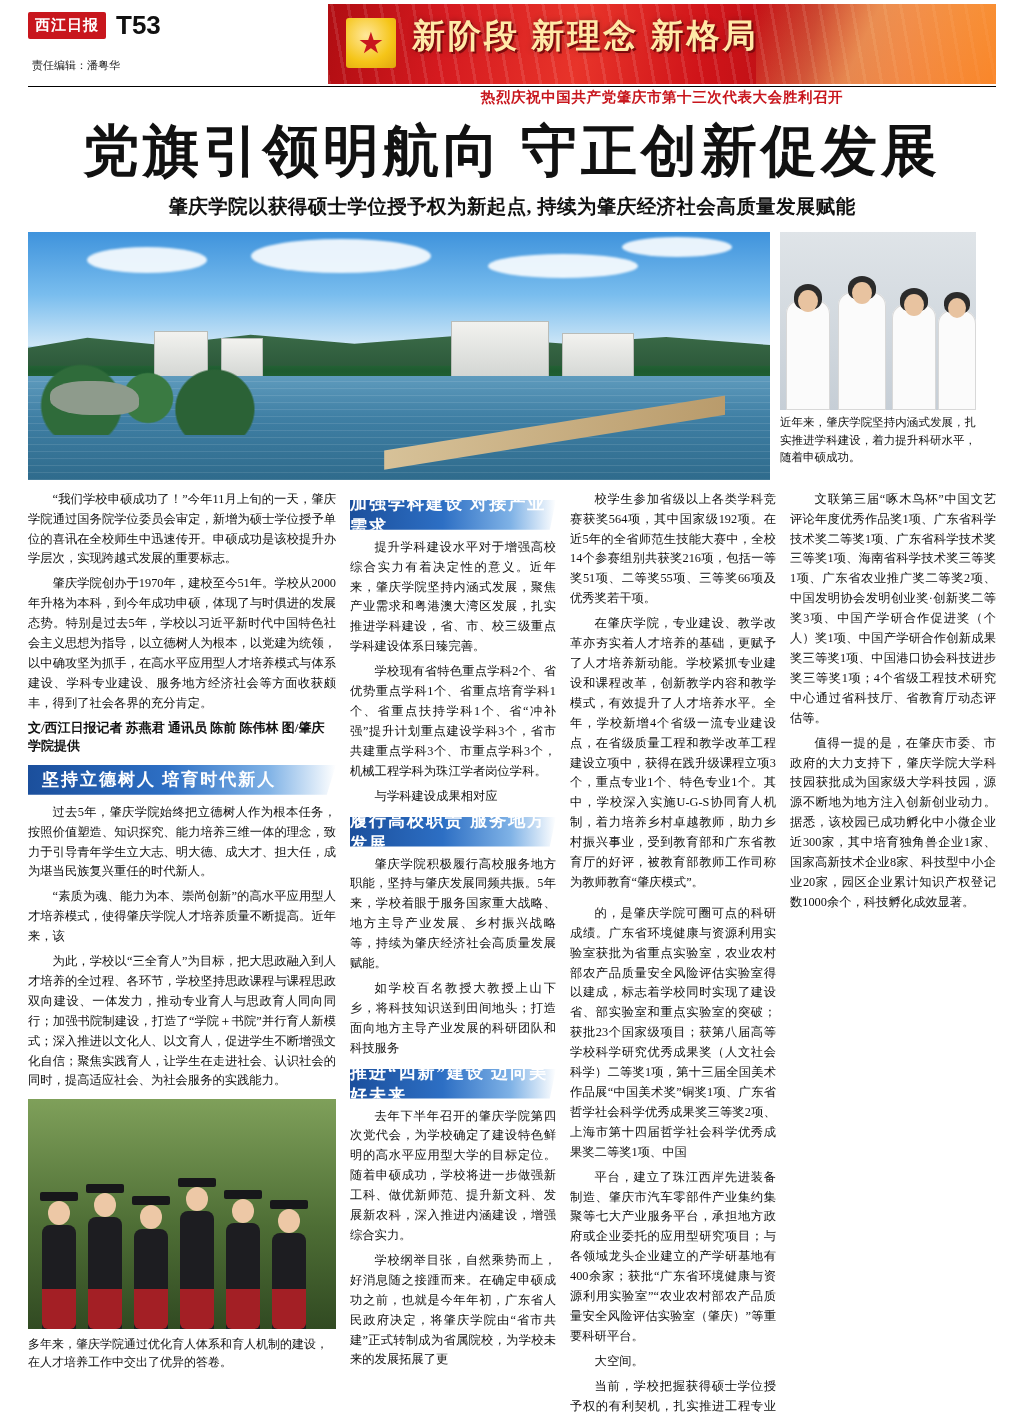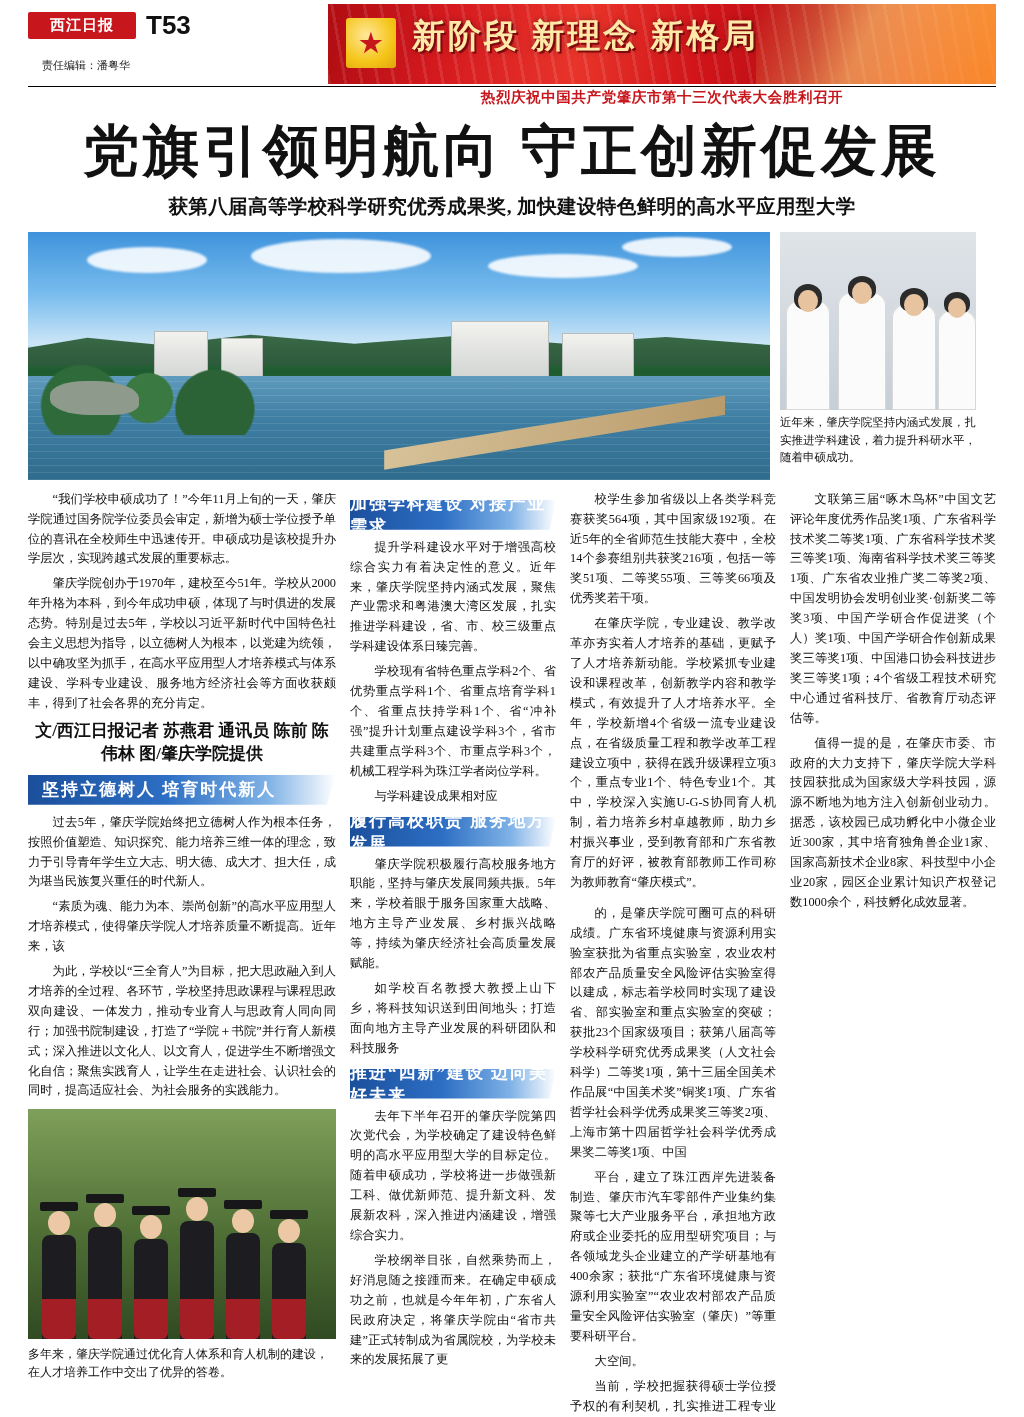--- a/index.html
+++ b/index.html
@@ -11,26 +11,26 @@
     position:relative;
     overflow:hidden;
   }
   .page{position:relative;width:1024px;height:1417px;box-sizing:border-box;padding:0 28px;}
 
   
   .masthead{position:relative;height:104px;display:flex;align-items:flex-start;}
   .logo-block{display:flex;align-items:center;gap:10px;padding-top:10px;}
   .logo{
     background:#c8161d;color:#fff;font-family:"Liberation Serif",serif;
-    font-size:15px;font-weight:bold;letter-spacing:1px;padding:4px 22px;border-radius:2px;
+    font-size:15px;font-weight:bold;letter-spacing:1px;padding:4px 7px;border-radius:2px;
     white-space:nowrap;
   }
   .pageno{font-size:26px;font-weight:bold;letter-spacing:0;font-family:"Liberation Sans",sans-serif;}
   .editor-line{
-    position:absolute;left:14px;top:58px;font-size:11px;color:#222;
+    position:absolute;left:4px;top:58px;font-size:11px;color:#222;
     font-family:"Liberation Sans",sans-serif;
   }
   .masthead-rule{position:absolute;left:0;right:0;top:86px;height:1px;background:#000;}
   .banner{
     position:absolute;left:300px;right:0;top:4px;height:80px;
     background:
       linear-gradient(100deg,#b00d12 0%,#d51a1f 18%,#e8342a 38%,#d01419 56%,#b80f14 72%,#e0542b 86%,#f0a02a 100%);
     overflow:hidden;
   }
   .banner:after{
@@ -105,21 +105,21 @@
   .caption-main{margin-top:6px;font-size:12px;}
   .caption-side{font-size:11.5px;line-height:1.55;text-align:justify;}
 
   
   .cols{display:flex;gap:14px;margin-top:10px;}
   .col{width:308px;}
   .col p{
     font-size:12.3px;line-height:1.62;text-align:justify;margin:0 0 5px 0;
     text-indent:2em;
   }
-  .byline{font-size:17px;font-weight:bold;text-align:center;margin-top:4px;}
+  .byline{font-size:13px;font-weight:bold;text-align:left;margin-top:4px;}
   .sec-head{
     margin:10px 0 8px 0;height:30px;position:relative;display:flex;align-items:center;justify-content:center;
     background:linear-gradient(90deg,#1b4f9c 0%,#2d6fc4 45%,#7fb2e6 78%,rgba(255,255,255,0) 100%);
     color:#fff;font-size:17px;font-weight:bold;letter-spacing:2px;
     clip-path:polygon(0 0,100% 0,97% 100%,0 100%);
   }
   .sec-head.left{justify-content:flex-start;padding-left:14px;}
 
   
   .photo-bottom{
@@ -149,21 +149,21 @@
 
     <div class="banner">
       <div class="banner-rays"></div>
       <div class="banner-emblem">★</div>
       <div class="banner-title">新阶段 新理念 新格局</div>
     </div>
     <div class="banner-sub">热烈庆祝中国共产党肇庆市第十三次代表大会胜利召开</div>
   </div>
 
   <div class="headline">党旗引领明航向  守正创新促发展</div>
-  <div class="subhead">获第八届高等学校科学研究优秀成果奖, 加快建设特色鲜明的高水平应用型大学</div>
+  <div class="subhead">肇庆学院以获得硕士学位授予权为新起点, 持续为肇庆经济社会高质量发展赋能</div>
 
   <div class="photo-row">
     <div>
       <div class="photo-main">
         <div class="sky"></div>
         <div class="cloud" style="left:8%;top:6%;width:120px;height:26px;"></div>
         <div class="cloud" style="left:30%;top:3%;width:180px;height:34px;"></div>
         <div class="cloud" style="left:62%;top:9%;width:150px;height:24px;"></div>
         <div class="cloud" style="left:80%;top:2%;width:110px;height:20px;"></div>
         <div class="hills"></div>

